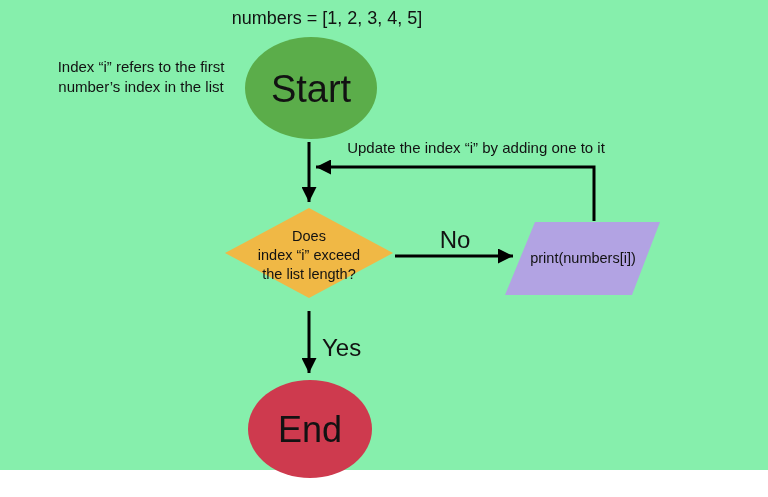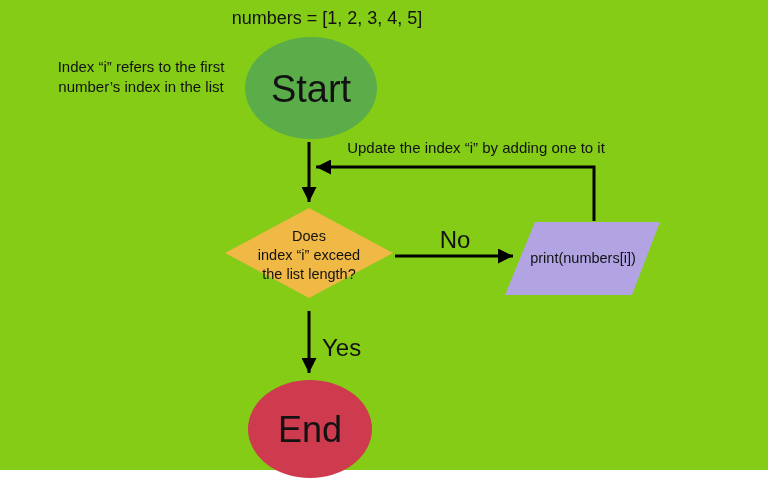--- a/index.html
+++ b/index.html
@@ -8,21 +8,21 @@
     background: #ffffff;
     width: 768px;
     height: 497px;
     overflow: hidden;
     font-family: "Liberation Sans", sans-serif;
   }
   .canvas {
     position: relative;
     width: 768px;
     height: 470px;
-    background: #84cc16;
+    background: #86efac;
   }
   svg { display: block; }
   text {
     fill: #121212;
     font-family: "Liberation Sans", sans-serif;
   }
   .node-label-big   { font-size: 38px; }
   .node-label-end   { font-size: 36px; }
   .node-label-small { font-size: 14.5px; }
   .edge-label       { font-size: 24px; }

